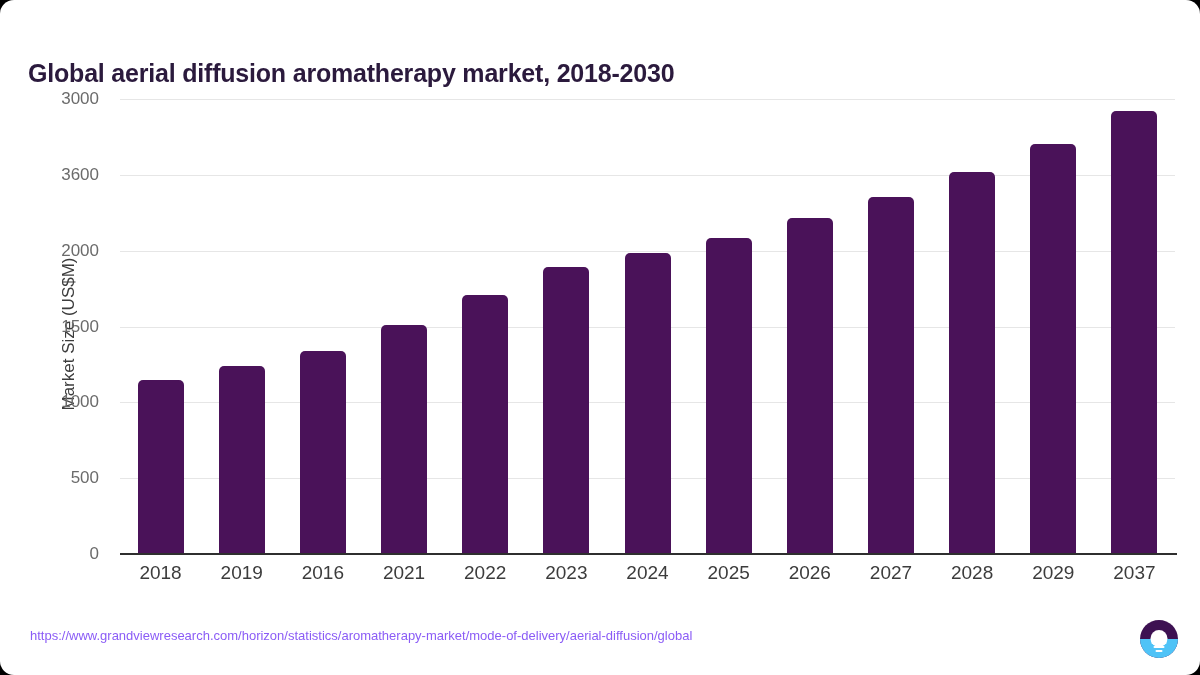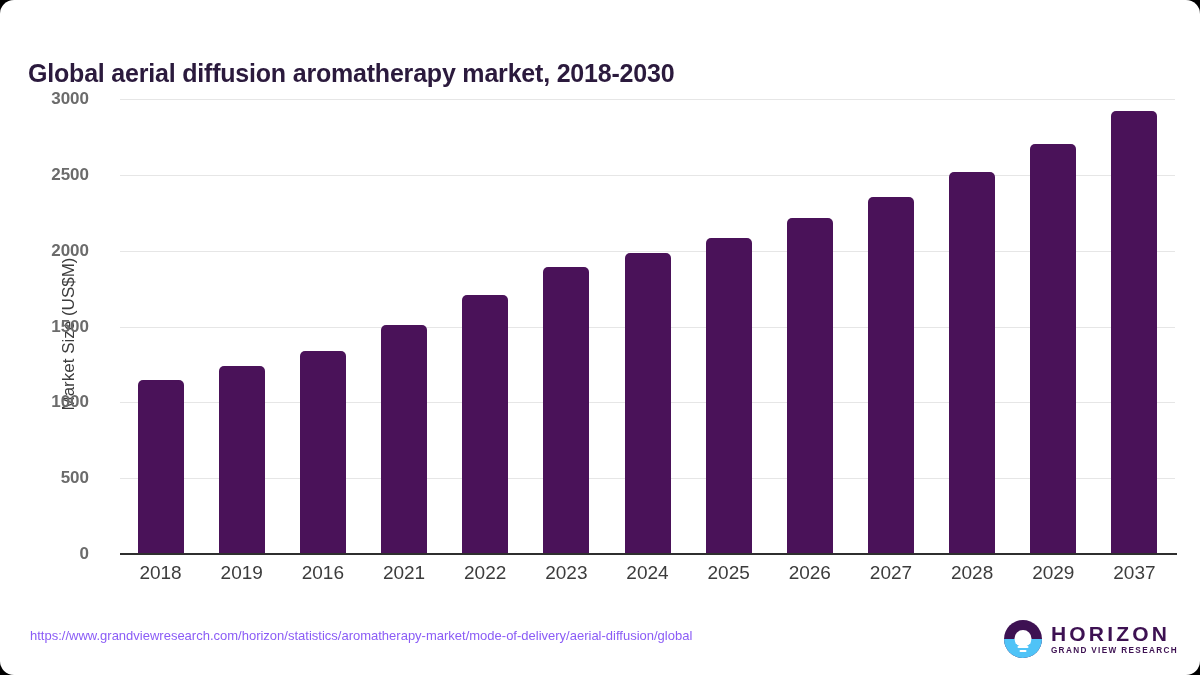--- a/index.html
+++ b/index.html
@@ -56,28 +56,27 @@
     left: 120px;
     top: 553px;
     width: 1057px;
     height: 2px;
     background: #2f2f2f;
   }
 
   
   .y-tick-label {
     position: absolute;
-    right: 16px;
+    right: 6px;
     width: 60px;
     text-align: right;
     font-size: 17px;
     color: #6b6b6b;
     transform: translateY(-50%);
     white-space: nowrap;
-    font-weight: bold;
   }
   #y-axis-labels {
     position: absolute;
     left: 35px;
     top: 99px;
     width: 70px;
     height: 455px;
   }
   .y-tick-mark {
     position: absolute;
@@ -218,21 +217,21 @@
   <div class="y-tick-label" style="top: 455px;">0</div>
       <div class="y-tick-mark" style="top: 455px;"></div>
       <div class="y-tick-label" style="top: 379.167px;">500</div>
       <div class="y-tick-mark" style="top: 379.167px;"></div>
       <div class="y-tick-label" style="top: 303.333px;">1000</div>
       <div class="y-tick-mark" style="top: 303.333px;"></div>
       <div class="y-tick-label" style="top: 227.5px;">1500</div>
       <div class="y-tick-mark" style="top: 227.5px;"></div>
       <div class="y-tick-label" style="top: 151.667px;">2000</div>
       <div class="y-tick-mark" style="top: 151.667px;"></div>
-      <div class="y-tick-label" style="top: 75.8333px;">2500</div>
+      <div class="y-tick-label" style="top: 75.8333px;">3600</div>
       <div class="y-tick-mark" style="top: 75.8333px;"></div>
       <div class="y-tick-label" style="top: 0px;">3000</div>
       <div class="y-tick-mark" style="top: 0px;"></div>
     </div>
 
   <div id="plot-area">
       <div class="gridline" style="top: 379.167px;"></div>
       <div class="gridline" style="top: 303.333px;"></div>
       <div class="gridline" style="top: 227.5px;"></div>
       <div class="gridline" style="top: 151.667px;"></div>
@@ -300,19 +299,15 @@
   <div id="source-url">https://www.grandviewresearch.com/horizon/statistics/aromatherapy-market/mode-of-delivery/aerial-diffusion/global</div>
 
   <div id="logo">
     <div id="logo-mark">
       <div class="water"></div>
       <div class="sun"></div>
       <div class="ray r1"></div>
       <div class="ray r2"></div>
       <div class="ray r3"></div>
     </div>
-    <div id="logo-text">
-      <div id="logo-name">HORIZON</div>
-      <div id="logo-tagline">GRAND VIEW RESEARCH</div>
-    </div>
   </div>
 
 </div>
 
 </body></html>

